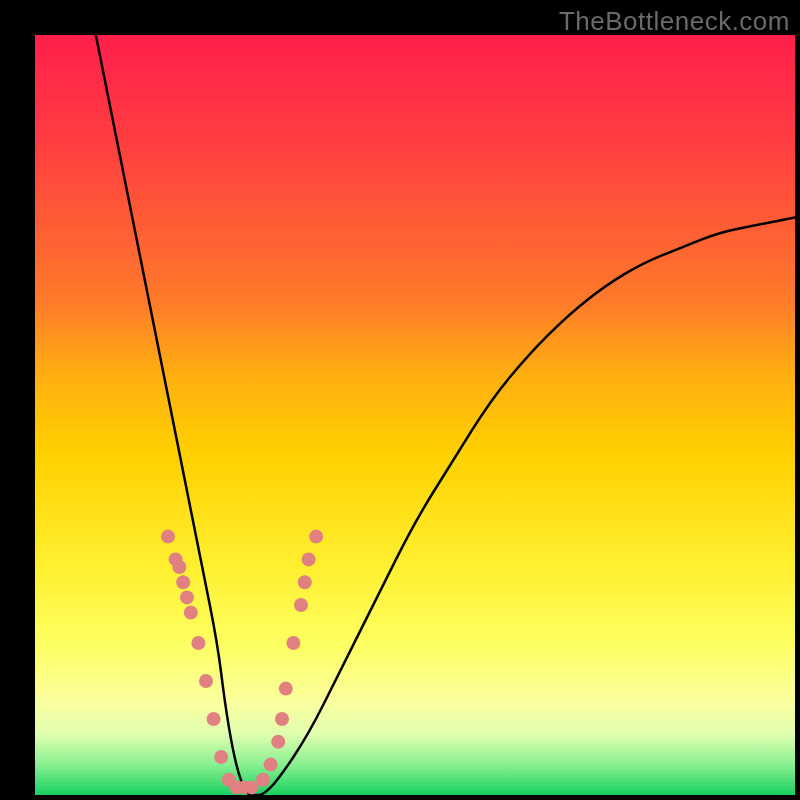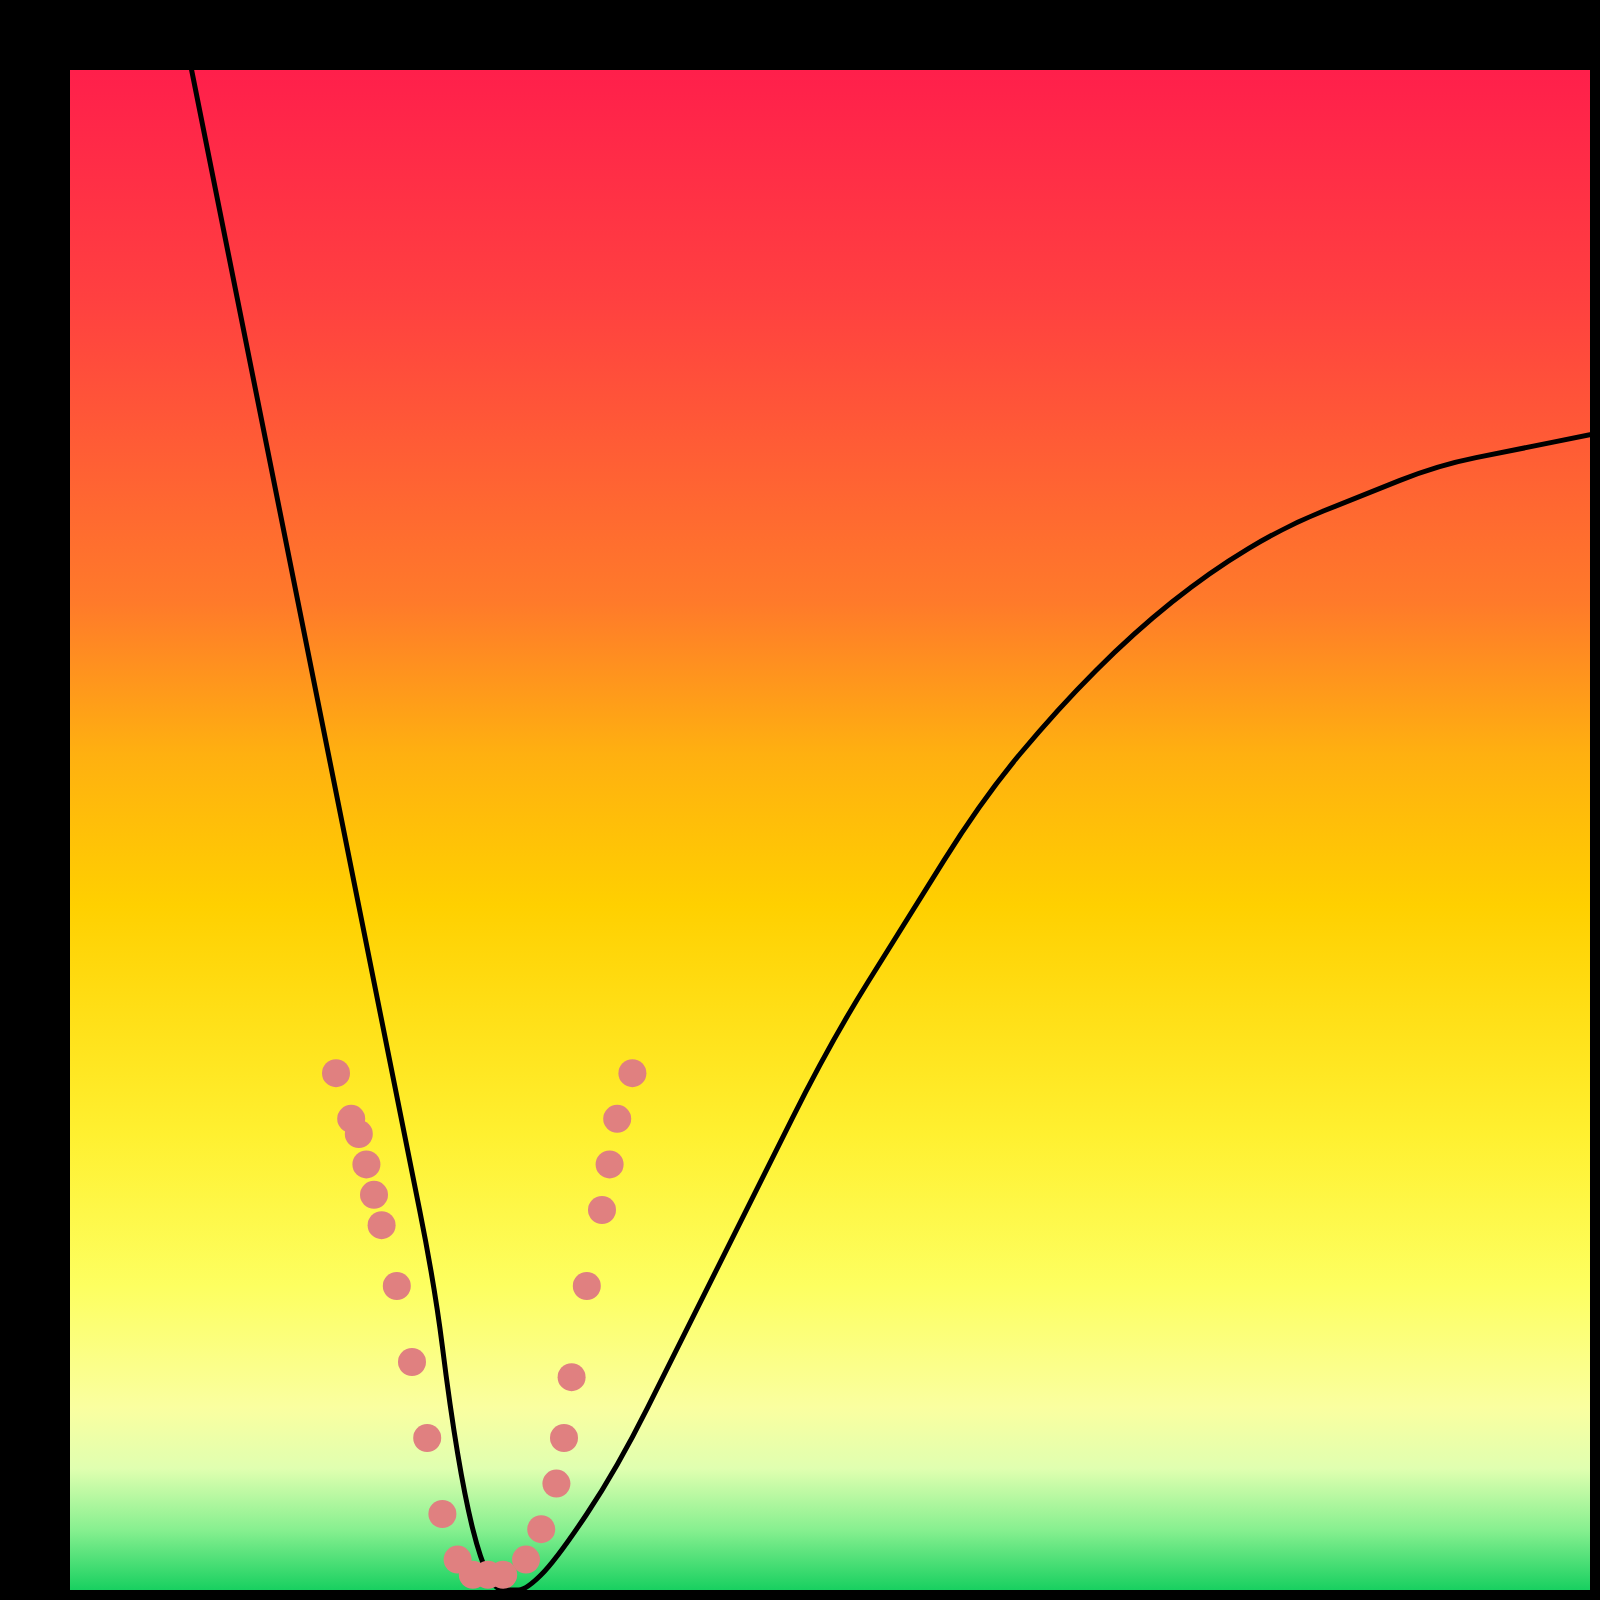--- a/index.html
+++ b/index.html
@@ -54,20 +54,21 @@
     color: #6a6a6a;
     font-size: 26px;
     letter-spacing: 0.5px;
     user-select: none;
   }
 </style>
 </head>
 <body>
 
 <div class="frame">
+  <div class="watermark">TheBottleneck.com</div>
 
   <div class="plot">
     <svg class="curve" viewBox="0 0 760 760" preserveAspectRatio="none">
       <path id="curve-path" fill="none" stroke="#000" stroke-width="2.5" stroke-linecap="round" stroke-linejoin="round" d="M 60.800000000000004 0 Q 76 76 83.6 114 Q 91.2 152 98.80000000000001 190 Q 106.4 228 114 266 Q 121.60000000000001 304 129.2 342 Q 136.79999999999998 380 144.39999999999998 418 Q 152 456 159.6 494 Q 167.2 532 174.8 570 Q 182.4 608 186.2 638.4 Q 190 668.8 193.8 691.5999999999999 Q 197.6 714.4 201.4 729.5999999999999 Q 205.20000000000002 744.8 209 752.4 Q 212.8 760 216.6 760 Q 220.39999999999998 760 224.2 760 Q 228 760 235.60000000000002 752.4 Q 243.20000000000002 744.8 258.4 722 Q 273.59999999999997 699.2 288.79999999999995 668.8 Q 304 638.4 323 600.4 Q 342 562.4 361 524.4 Q 380 486.40000000000003 399 456 Q 418.00000000000006 425.6 437 395.20000000000005 Q 456 364.8 475 342 Q 494 319.20000000000005 513 300.20000000000005 Q 532 281.2 551 266 Q 570 250.79999999999995 589 239.39999999999998 Q 608 228 627 220.40000000000003 Q 646 212.80000000000007 665 205.20000000000005 Q 684 197.60000000000002 703 193.8 Q 722 190 741 186.2 T 760 182.39999999999998"></path>
       <g id="dots">
           <circle cx="133" cy="501.59999999999997" r="7" fill="#e08080"></circle>
           <circle cx="140.6" cy="524.4" r="7" fill="#e08080"></circle>
           <circle cx="144.4" cy="532" r="7" fill="#e08080"></circle>
           <circle cx="148.20000000000002" cy="547.2" r="7" fill="#e08080"></circle>
           <circle cx="152" cy="562.4" r="7" fill="#e08080"></circle>

